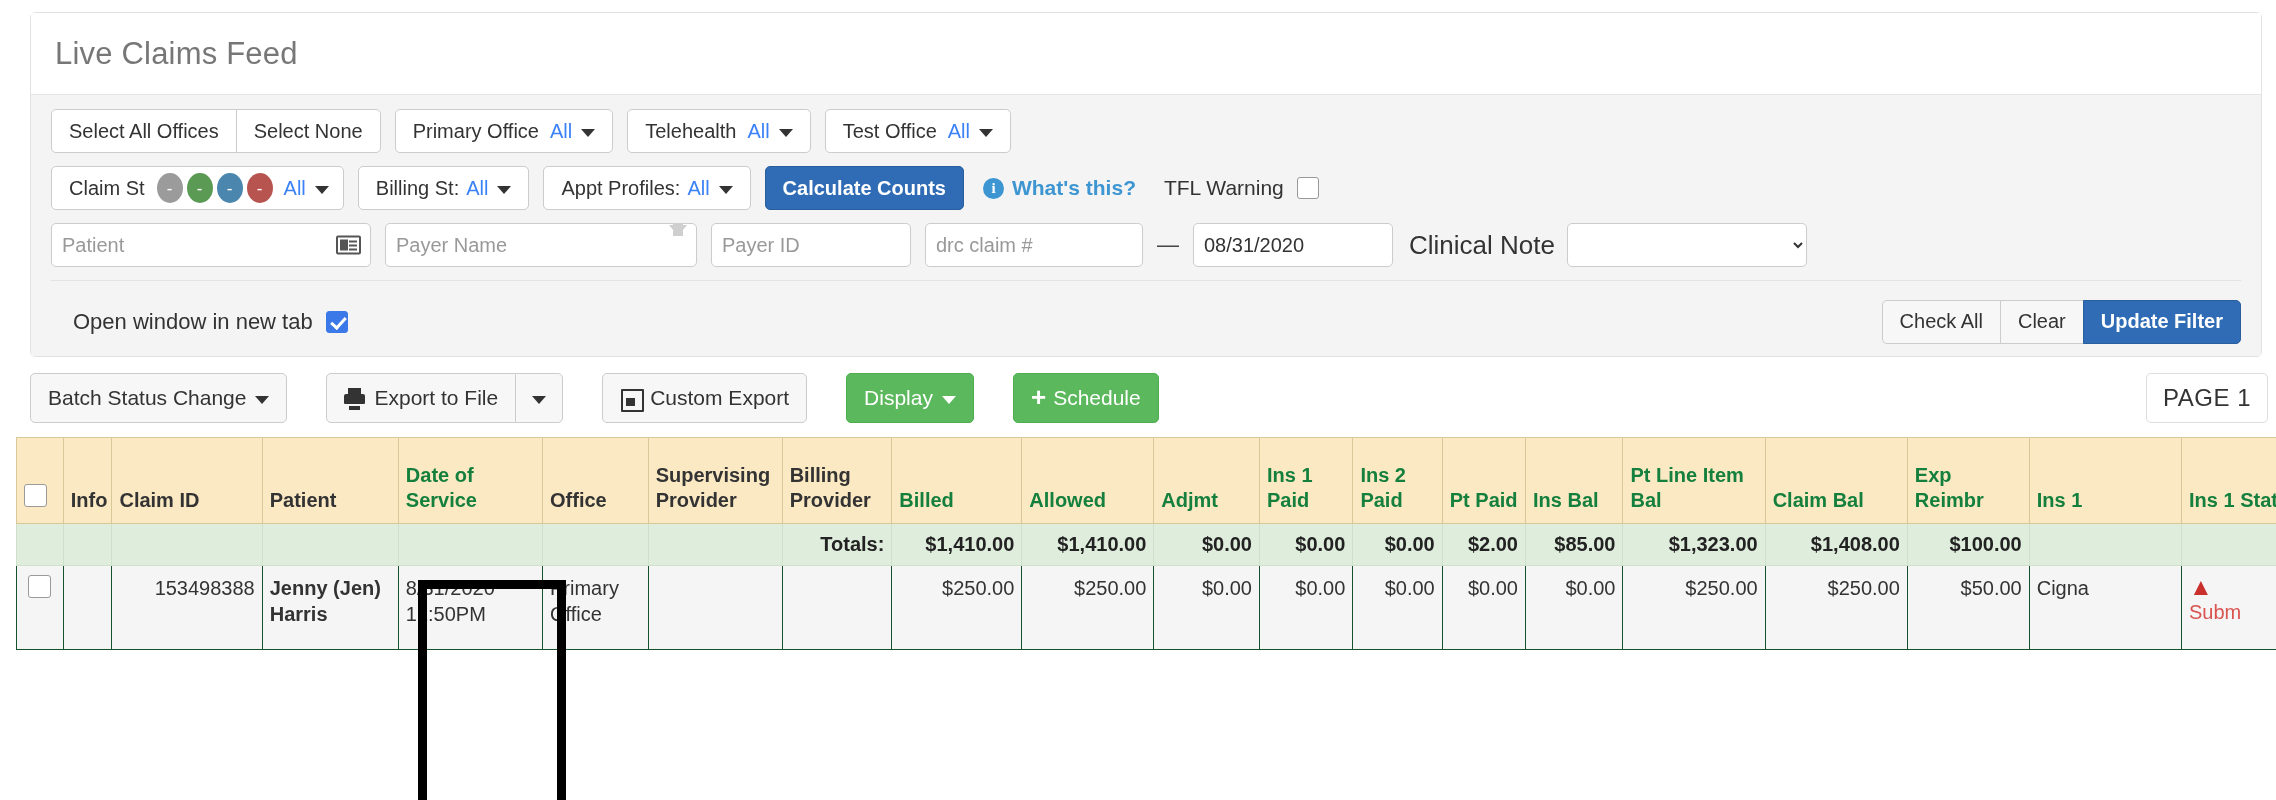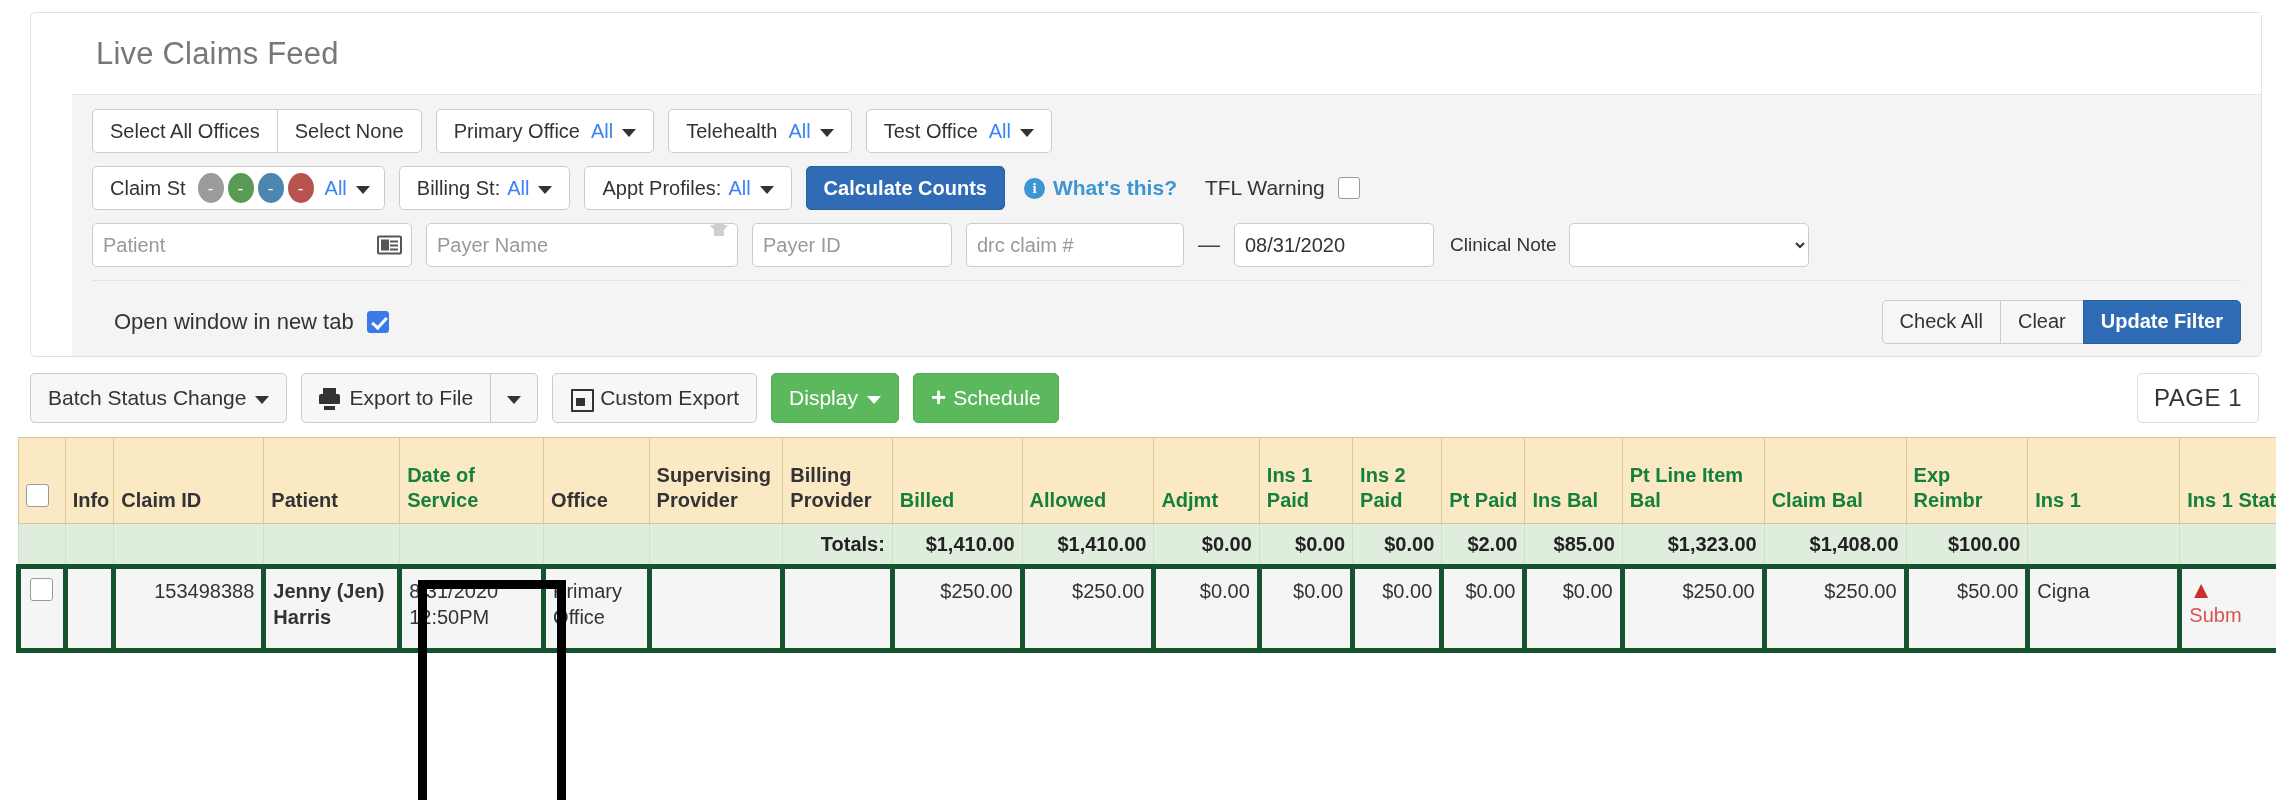--- a/index.html
+++ b/index.html
@@ -16,21 +16,20 @@
     position: relative;
     background: #ffffff;
   }
 
   
   .panel {
     margin: 12px 14px 0 30px;
     border: 1px solid #e2e2e2;
     border-radius: 5px;
     background: #ffffff;
-    padding-left: 41px;
   }
   .panel-head {
     height: 82px;
     display: flex; align-items: center;
     padding-left: 24px;
     border-bottom: 1px solid #e5e5e5;
     background: #ffffff;
   }
   .panel-title {
     font-size: 31px;
@@ -192,21 +191,21 @@
     border-top: 11px solid #cfcfcf;
     position: relative;
   }
   .arrow-down::before {
     content: "";
     position: absolute; left: -5px; top: -13px;
     width: 10px; height: 13px; background: #cfcfcf;
   }
 
   .dash { margin: 0 14px; color: #444444; font-size: 22px; }
-  .lbl { font-size: 19px; color: #333333; margin: 0 12px 0 16px; }
+  .lbl { font-size: 26px; color: #333333; margin: 0 12px 0 16px; }
 
   select.sel {
     height: 44px; width: 240px;
     border: 1px solid #cccccc;
     border-radius: 5px;
     background: #ffffff;
     font-size: 20px;
     font-family: "Liberation Sans", sans-serif;
     color: #333333;
     padding: 0 8px;
@@ -219,22 +218,23 @@
     padding-top: 16px;
     display: flex; align-items: center;
     min-height: 66px;
   }
   .open-win-label { font-size: 22px; color: #333333; margin-left: 22px; }
   .spacer { flex: 1 1 auto; }
 
   
   .toolbar {
     display: flex; align-items: center;
-    padding: 16px 17px 14px 14px;
+    padding: 16px 8px 14px 14px;
     margin-left: 16px;
+    gap: 25px;
   }
   .btn-green {
     background: #5cb85c;
     border: 1px solid #4cae4c;
     color: #ffffff;
   }
   .pg {
     border: 1px solid #dddddd;
     border-radius: 5px;
     background: #ffffff;
@@ -296,21 +296,21 @@
     vertical-align: bottom;
     text-align: left;
     padding: 8px 7px 10px 7px;
     font-weight: 700;
     color: #333333;
     line-height: 1.24;
     height: 86px;
   }
   table.claims th.lnk { color: #15803d; margin-left: 28px; }
   table.claims td {
-    border: 5px solid #14532d;
+    border: 1px solid #14532d;
     padding: 9px 7px;
     vertical-align: top;
     color: #333333;
     line-height: 1.3;
   }
   tr.totals td {
     background: #dfeddc;
     border: 1px solid #cfe0cb;
     font-weight: 700;
     color: #222222;

